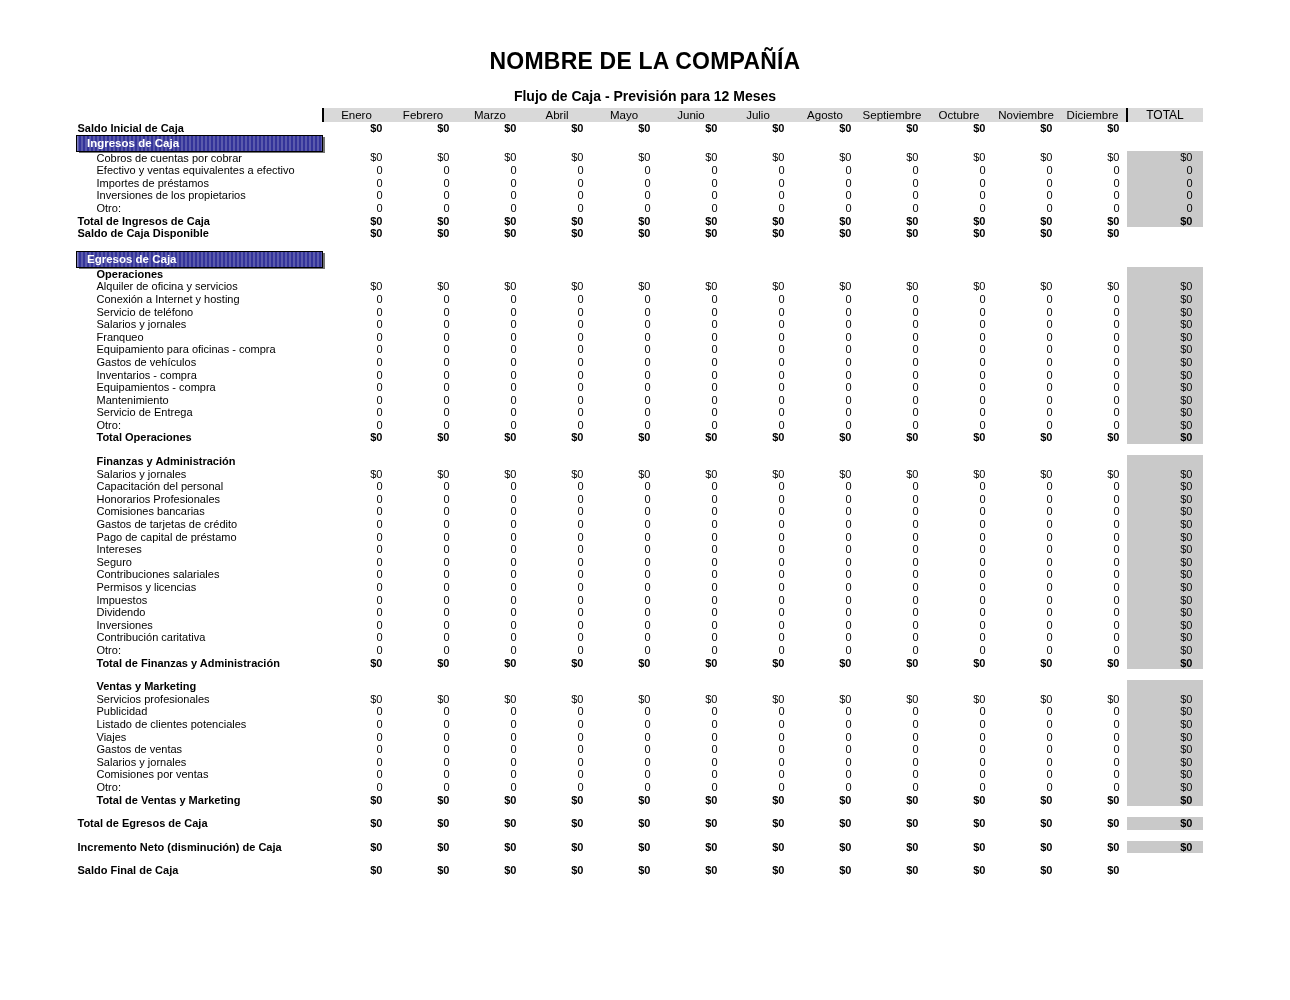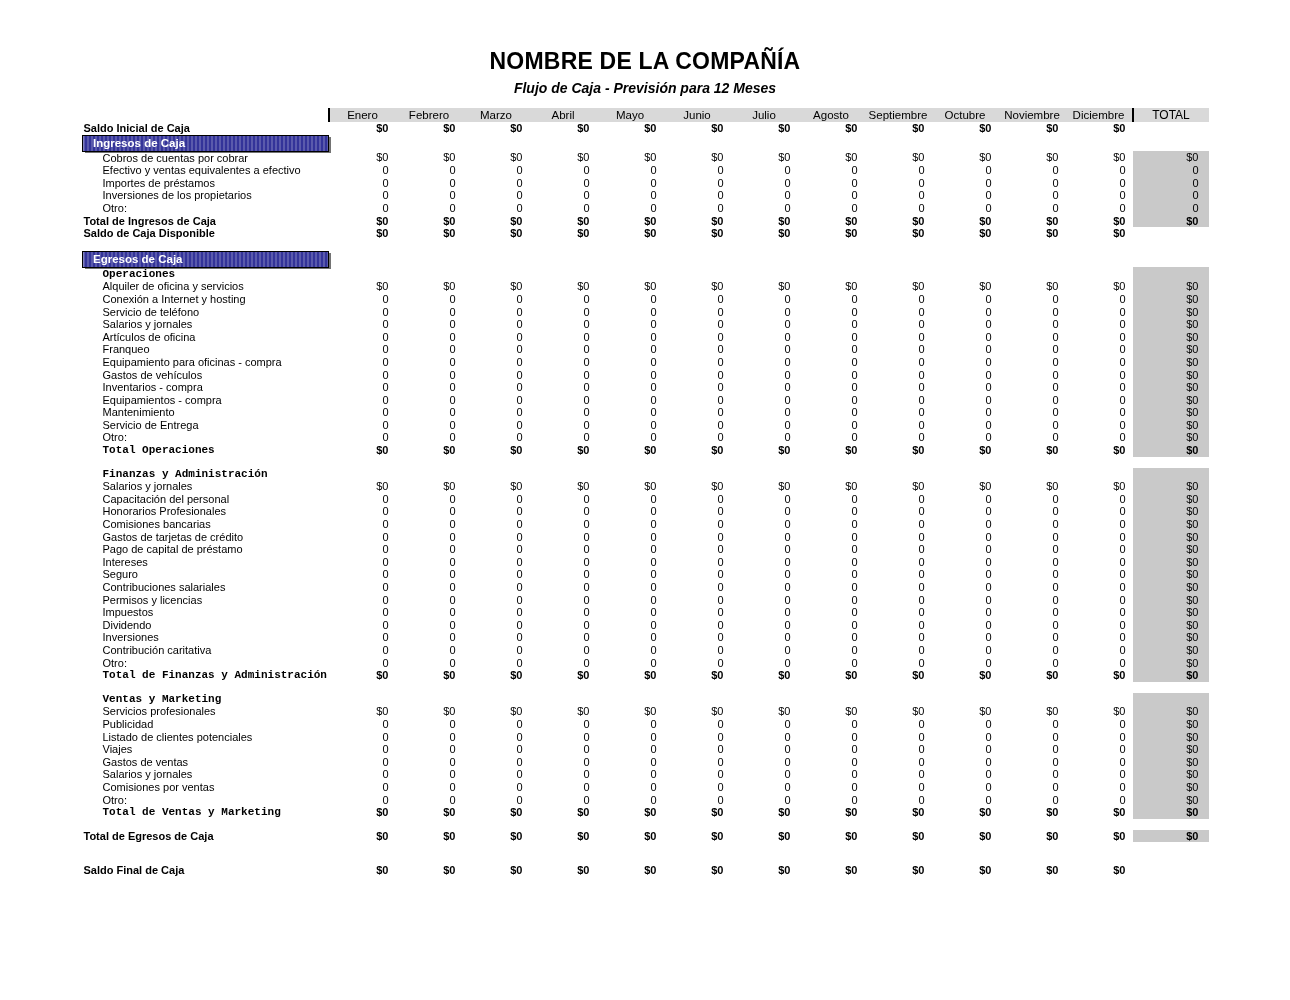--- a/index.html
+++ b/index.html
@@ -32,28 +32,27 @@
   .doc-title {
     font-size: 23px;
     font-weight: bold;
     letter-spacing: 0.2px;
     line-height: 26px;
   }
   .doc-subtitle {
     font-size: 14px;
     font-weight: bold;
     line-height: 18px;
-    margin-top: 5px;
-    font-style: italic;
+    margin-top: 13px;
   }
 
   
   .grid {
     position: absolute;
-    left: 82px;
+    left: 76px;
     top: 108px;
     width: 1126px;
     border-collapse: collapse;
     table-layout: fixed;
     font-size: 11px;
   }
   .grid td, .grid th {
     padding: 0;
     margin: 0;
     border: 0;
@@ -94,21 +93,21 @@
   
   tr.r { height: 12.6px; }
   td.lbl {
     font-size: 11px;
     line-height: 12.6px;
     padding-left: 1px;
     margin-top: 40px;
   }
   td.lbl.bold { font-weight: bold; }
   td.lbl.indent1 { padding-left: 20px; }
-  td.lbl.indent2 { padding-left: 20px; font-weight: bold; font-family: Liberation Mono, monospace; }
+  td.lbl.indent2 { padding-left: 20px; font-weight: bold; }
 
   td.val {
     text-align: right;
     font-size: 11px;
     line-height: 12.6px;
     padding-right: 7px;
   }
   td.val.bold { font-weight: bold; }
   td.tot {
     text-align: right;
@@ -425,36 +424,20 @@
           <td class="val ">0</td>
           <td class="val ">0</td>
           <td class="val ">0</td>
           <td class="val ">0</td>
           <td class="val ">0</td>
           <td class="val ">0</td>
           <td class="val ">0</td>
           <td class="tot ">$0</td>
         </tr>
         <tr class="r">
-          <td class="lbl indent1 ">Artículos de oficina</td>
-          <td class="val ">0</td>
-          <td class="val ">0</td>
-          <td class="val ">0</td>
-          <td class="val ">0</td>
-          <td class="val ">0</td>
-          <td class="val ">0</td>
-          <td class="val ">0</td>
-          <td class="val ">0</td>
-          <td class="val ">0</td>
-          <td class="val ">0</td>
-          <td class="val ">0</td>
-          <td class="val ">0</td>
-          <td class="tot ">$0</td>
-        </tr>
-        <tr class="r">
           <td class="lbl indent1 ">Franqueo</td>
           <td class="val ">0</td>
           <td class="val ">0</td>
           <td class="val ">0</td>
           <td class="val ">0</td>
           <td class="val ">0</td>
           <td class="val ">0</td>
           <td class="val ">0</td>
           <td class="val ">0</td>
           <td class="val ">0</td>
@@ -1044,20 +1027,36 @@
           <td class="val bold bt-med bb-med">$0</td>
           <td class="val bold bt-med bb-med">$0</td>
           <td class="val bold bt-med bb-med">$0</td>
           <td class="val bold bt-med bb-med">$0</td>
           <td class="val bold bt-med bb-med">$0</td>
           <td class="tot bold bt-med bb-med">$0</td>
         </tr>
         <tr class="spacer">
           <td colspan="14"></td>
         </tr>
+        <tr class="r">
+          <td class="lbl bold bt-med bb-med">Incremento Neto (disminución) de Caja</td>
+          <td class="val bold bt-med bb-med">$0</td>
+          <td class="val bold bt-med bb-med">$0</td>
+          <td class="val bold bt-med bb-med">$0</td>
+          <td class="val bold bt-med bb-med">$0</td>
+          <td class="val bold bt-med bb-med">$0</td>
+          <td class="val bold bt-med bb-med">$0</td>
+          <td class="val bold bt-med bb-med">$0</td>
+          <td class="val bold bt-med bb-med">$0</td>
+          <td class="val bold bt-med bb-med">$0</td>
+          <td class="val bold bt-med bb-med">$0</td>
+          <td class="val bold bt-med bb-med">$0</td>
+          <td class="val bold bt-med bb-med">$0</td>
+          <td class="tot bold bt-med bb-med">$0</td>
+        </tr>
         <tr class="spacer">
           <td colspan="14"></td>
         </tr>
         <tr class="r">
           <td class="lbl bold bt-med bb-med">Saldo Final de Caja</td>
           <td class="val bold bt-med bb-med">$0</td>
           <td class="val bold bt-med bb-med">$0</td>
           <td class="val bold bt-med bb-med">$0</td>
           <td class="val bold bt-med bb-med">$0</td>
           <td class="val bold bt-med bb-med">$0</td>

